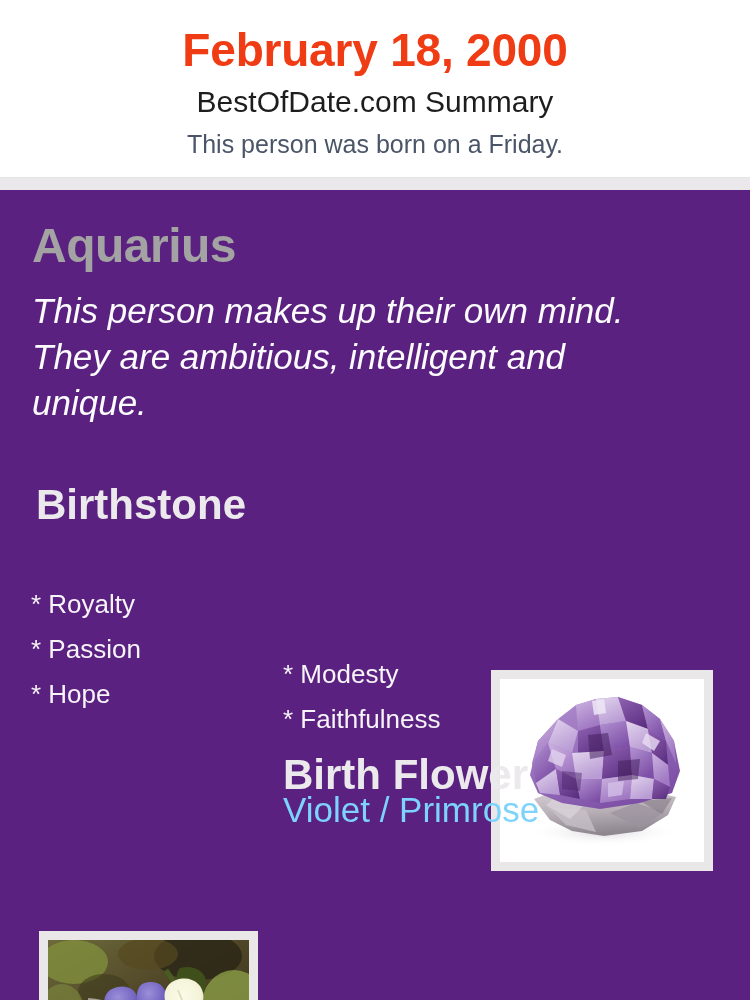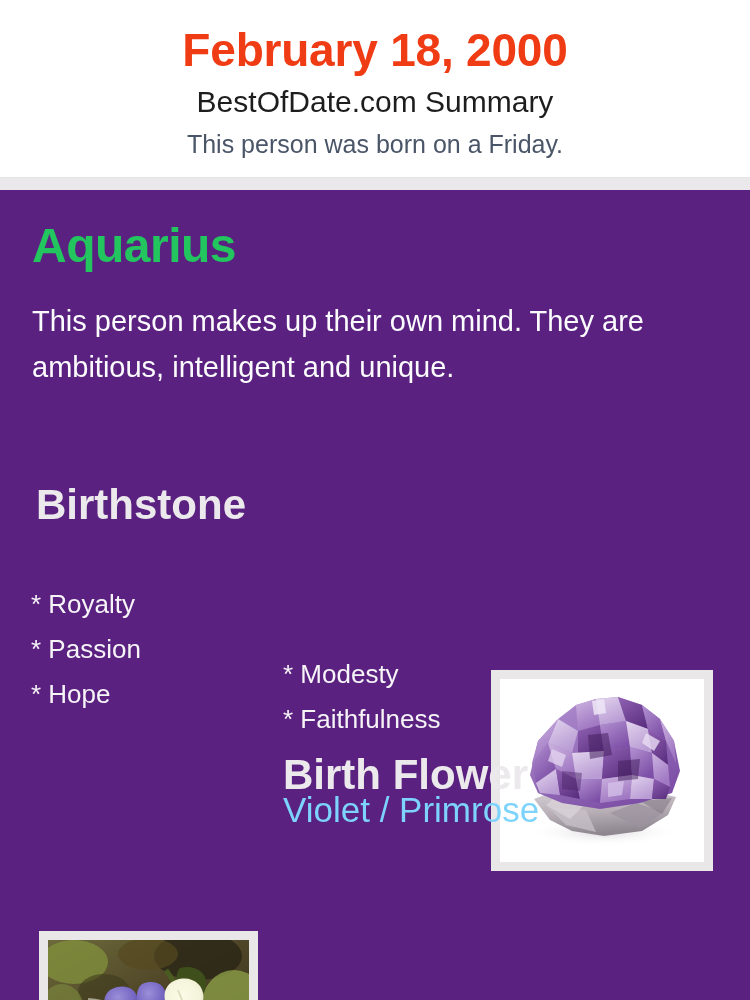--- a/index.html
+++ b/index.html
@@ -86,34 +86,35 @@
     background: #5a2180;
   }
 
   
   #zodiac-name {
     position: absolute;
     left: 32px;
     top: 28px;
     font-size: 48px;
     font-weight: bold;
-    color: #22c55e;
+    color: #a3a3a3;
     line-height: 56px;
     letter-spacing: -0.5px;
     white-space: nowrap;
   }
   #zodiac-desc {
     position: absolute;
     left: 32px;
-    top: 108px;
+    top: 98px;
     width: 645px;
-    font-size: 29px;
+    font-size: 35px;
     font-weight: normal;
     color: #fcfbfd;
     line-height: 46px;
+    font-style: italic;
   }
 
   
   #birthstone-heading {
     position: absolute;
     left: 36px;
     top: 290px;
     font-size: 42px;
     font-weight: bold;
     color: #ece9ec;

